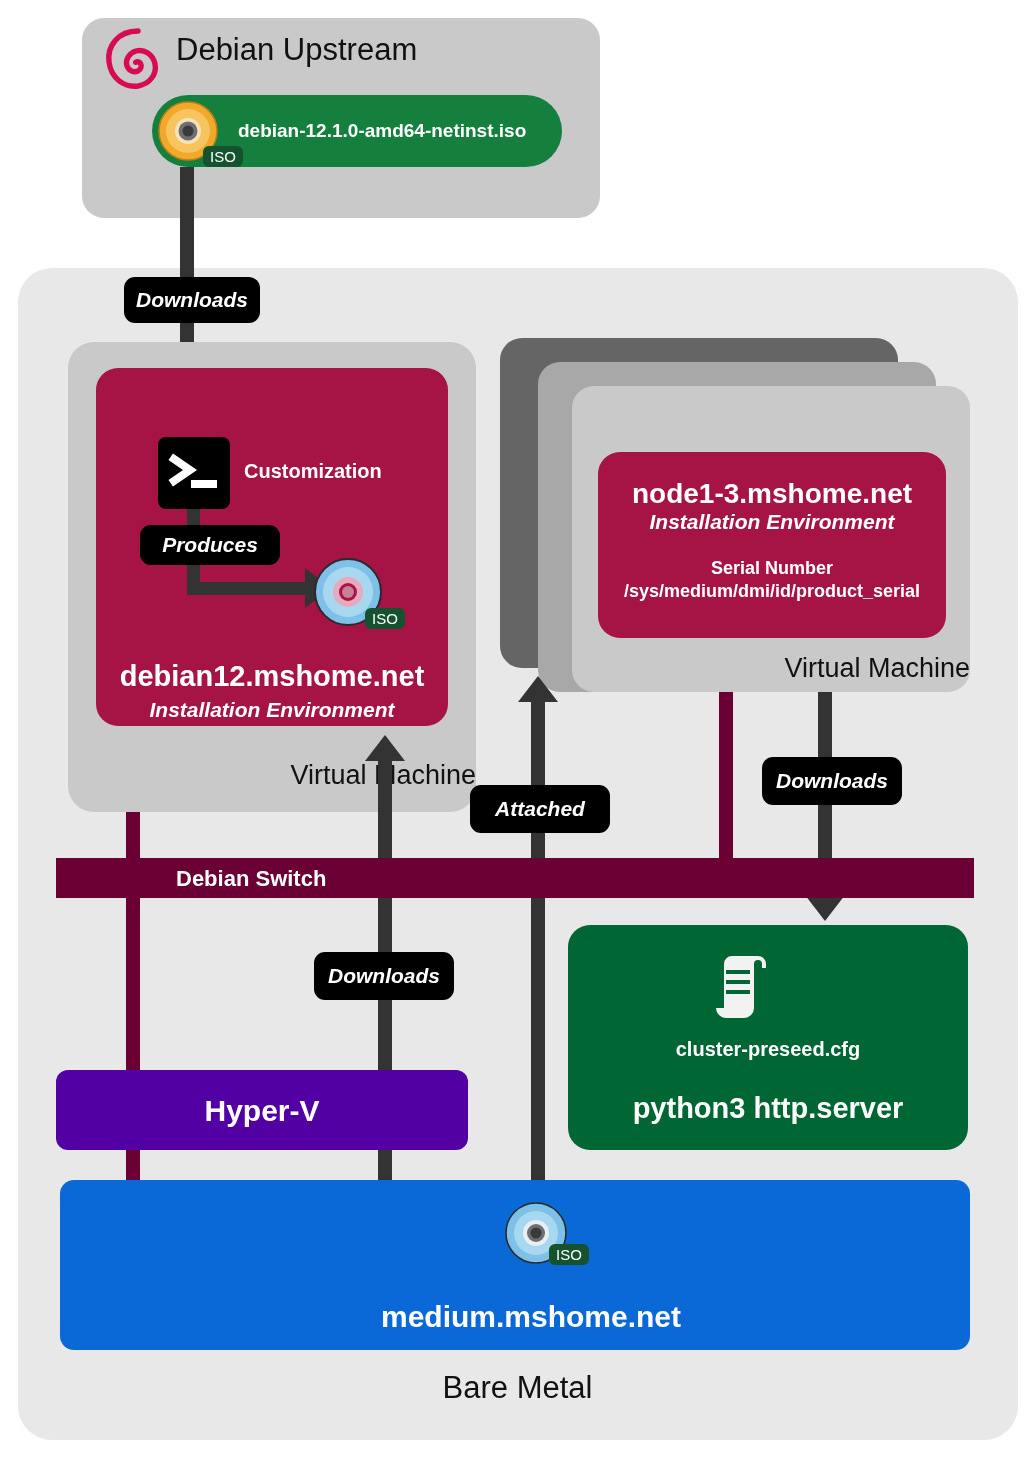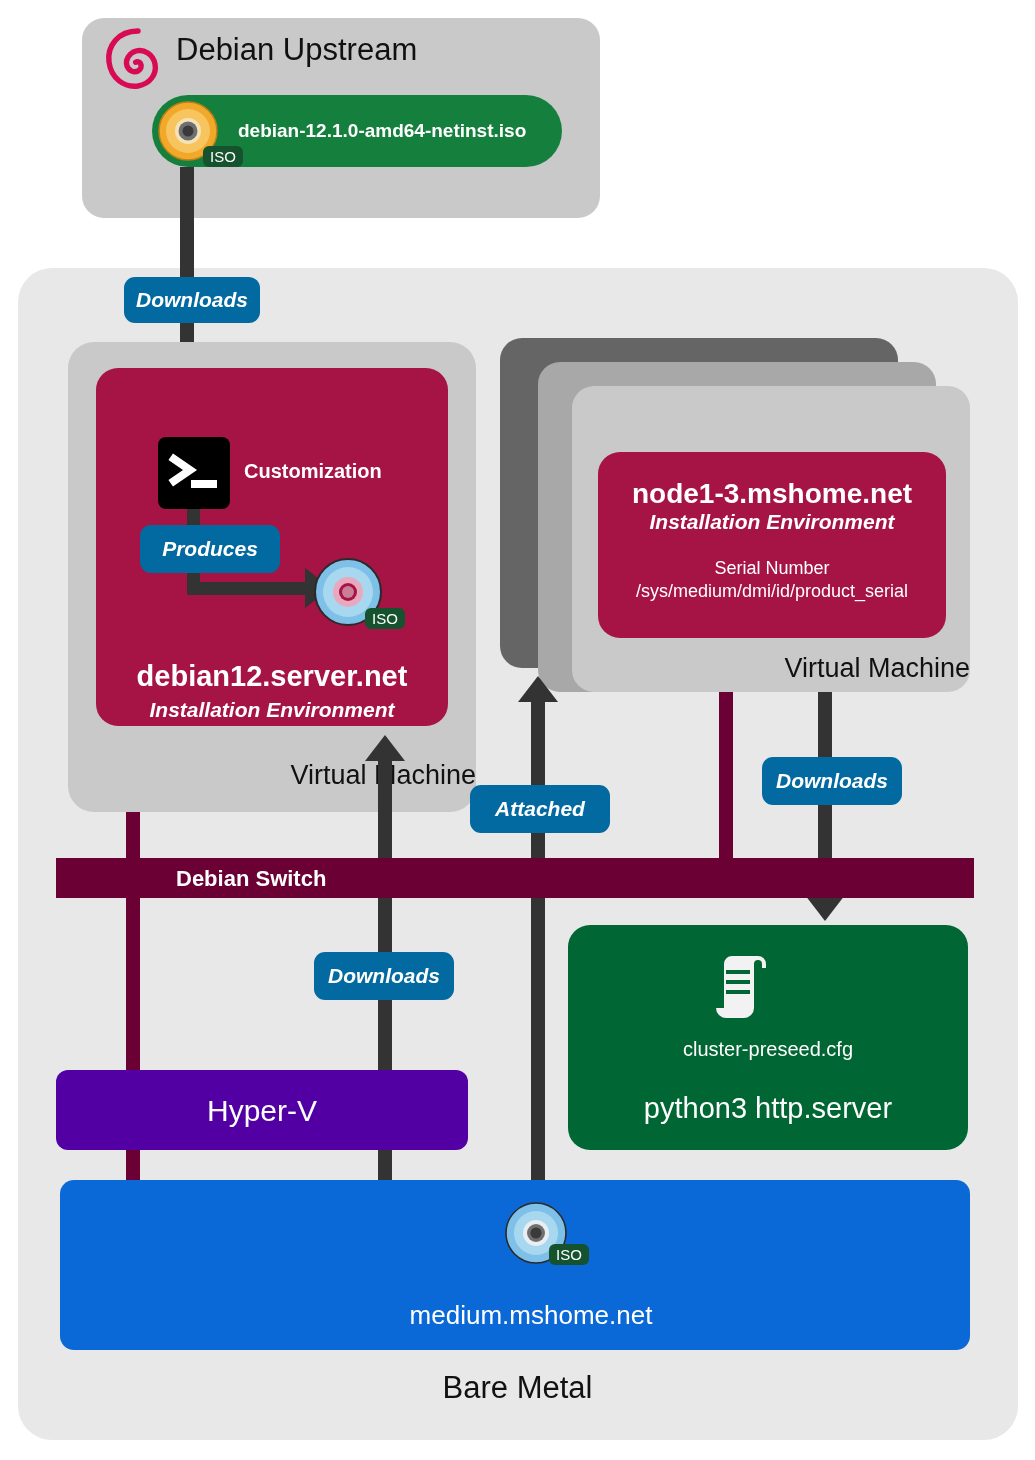--- a/index.html
+++ b/index.html
@@ -32,32 +32,32 @@
   .chip{background:#15803d;border-radius:40px;display:flex;align-items:center;}
   .chip-netinst{left:152px;top:95px;width:410px;height:72px;}
   .chip-cluster{left:498px;top:1196px;width:410px;height:72px;}
   .chip-label{color:#ffffff;font-weight:bold;font-size:19px;white-space:nowrap;}
 
   
   .ln{background:#333333;}
   .ln-maroon{background:#6b0034;}
 
   
-  .pill{background:#0369a1;border-radius:11px;display:flex;align-items:center;justify-content:center;
+  .pill{background:#000000;border-radius:11px;display:flex;align-items:center;justify-content:center;
         color:#ffffff;font-style:italic;font-weight:bold;font-size:21px;white-space:nowrap;}
 
   
   .t-upstream{left:176px;top:32px;font-size:31px;color:#111;}
   .t-vmlabel{font-size:27px;color:#111;text-align:right;}
   .t-baremetal{left:0;top:1370px;width:1035px;text-align:center;font-size:31px;color:#111;}
 
   .crimson-title{color:#ffffff;font-weight:bold;text-align:center;white-space:nowrap;}
   .crimson-sub{color:#ffffff;font-weight:bold;font-style:italic;text-align:center;white-space:nowrap;}
 
-  .white-bold{color:#ffffff;font-weight:normal;text-align:center;}
+  .white-bold{color:#ffffff;font-weight:bold;text-align:center;}
 
   
   .arrow-down{width:0;height:0;border-left:20px solid transparent;border-right:20px solid transparent;
               border-top:26px solid #333333;}
   .arrow-up{width:0;height:0;border-left:20px solid transparent;border-right:20px solid transparent;
             border-bottom:26px solid #333333;}
   .arrow-right{width:0;height:0;border-top:20px solid transparent;border-bottom:20px solid transparent;
                border-left:26px solid #333333;}
 
   
@@ -109,33 +109,33 @@
     <svg width="72" height="72" viewBox="0 0 72 72">
       <path d="M16 22 L32 33 L16 44" fill="none" stroke="#ffffff" stroke-width="8" stroke-linecap="square"></path>
       <rect x="33" y="43" width="26" height="8" fill="#ffffff"></rect>
     </svg>
   </div>
   <div class="abs" style="left:244px;top:460px;font-size:20px;font-weight:bold;color:#fff;">Customization</div>
 
   <div class="abs ln" style="left:187px;top:509px;width:13px;height:86px;"></div>
   <div class="abs ln" style="left:187px;top:582px;width:132px;height:13px;"></div>
   <div class="abs arrow-right" style="left:305px;top:568px;"></div>
-  <div class="abs pill" style="left:140px;top:525px;width:140px;height:48px;">Produces</div>
+  <div class="abs pill" style="left:140px;top:525px;width:140px;height:40px;">Produces</div>
 
   <svg class="abs" style="left:313px;top:557px;" width="70" height="70" viewBox="0 0 70 70">
     <circle cx="35" cy="35" r="33" fill="#7fc0e8"></circle>
     <circle cx="35" cy="35" r="33" fill="none" stroke="#2a2a2a" stroke-width="2"></circle>
     <circle cx="35" cy="35" r="25" fill="#a8d8f0"></circle>
     <circle cx="35" cy="35" r="15" fill="#e8a8bd"></circle>
     <circle cx="35" cy="35" r="9" fill="#a61445"></circle>
     <circle cx="35" cy="35" r="6" fill="#c97f96"></circle>
   </svg>
   <div class="abs iso-badge" style="left:365px;top:608px;">ISO</div>
 
-  <div class="abs crimson-title" style="left:96px;top:660px;width:352px;font-size:29px;">debian12.server.net</div>
+  <div class="abs crimson-title" style="left:96px;top:660px;width:352px;font-size:29px;">debian12.mshome.net</div>
   <div class="abs crimson-sub" style="left:96px;top:698px;width:352px;font-size:21px;">Installation Environment</div>
 
   <div class="abs vm-stack-back"></div>
   <div class="abs vm-stack-mid"></div>
   <div class="abs vm-stack-front"></div>
 
   <div class="abs box-crimson node-inner"></div>
   <div class="abs crimson-title" style="left:598px;top:478px;width:348px;font-size:28px;">node1-3.mshome.net</div>
   <div class="abs crimson-sub" style="left:598px;top:510px;width:348px;font-size:21px;">Installation Environment</div>
   <div class="abs white-bold" style="left:598px;top:558px;width:348px;font-size:18px;">Serial Number</div>
@@ -173,21 +173,21 @@
     <rect x="14" y="28" width="24" height="4" fill="#006633"></rect>
     <rect x="14" y="38" width="24" height="4" fill="#006633"></rect>
   </svg>
   <div class="abs white-bold" style="left:568px;top:1038px;width:400px;font-size:20px;">cluster-preseed.cfg</div>
   <div class="abs white-bold" style="left:568px;top:1092px;width:400px;font-size:29px;">python3 http.server</div>
 
   <div class="abs box-purple"></div>
   <div class="abs white-bold" style="left:56px;top:1094px;width:412px;font-size:30px;">Hyper-V</div>
 
   <div class="abs box-blue"></div>
-  <div class="abs white-bold" style="left:60px;top:1300px;width:942px;font-size:26px;">medium.mshome.net</div>
+  <div class="abs white-bold" style="left:60px;top:1300px;width:942px;font-size:30px;">medium.mshome.net</div>
 
   <svg class="abs" style="left:505px;top:1202px;" width="62" height="62" viewBox="0 0 62 62">
     <circle cx="31" cy="31" r="30" fill="#7fc0e8"></circle>
     <circle cx="31" cy="31" r="30" fill="none" stroke="#2a2a2a" stroke-width="1.6"></circle>
     <circle cx="31" cy="31" r="22" fill="#a8d8f0"></circle>
     <circle cx="31" cy="31" r="13" fill="#e9eef2"></circle>
     <circle cx="31" cy="31" r="9" fill="#6f6f6f"></circle>
     <circle cx="31" cy="31" r="5.5" fill="#3a3a3a"></circle>
   </svg>
   <div class="abs iso-badge" style="left:549px;top:1244px;">ISO</div>

